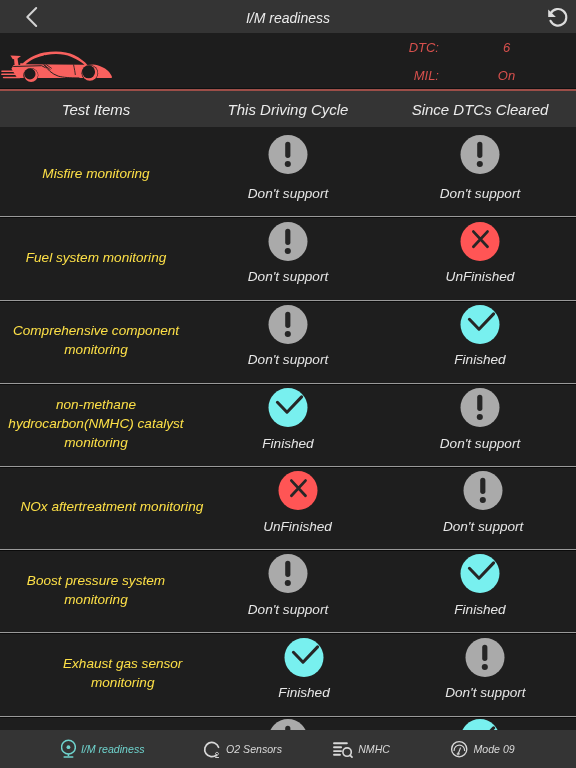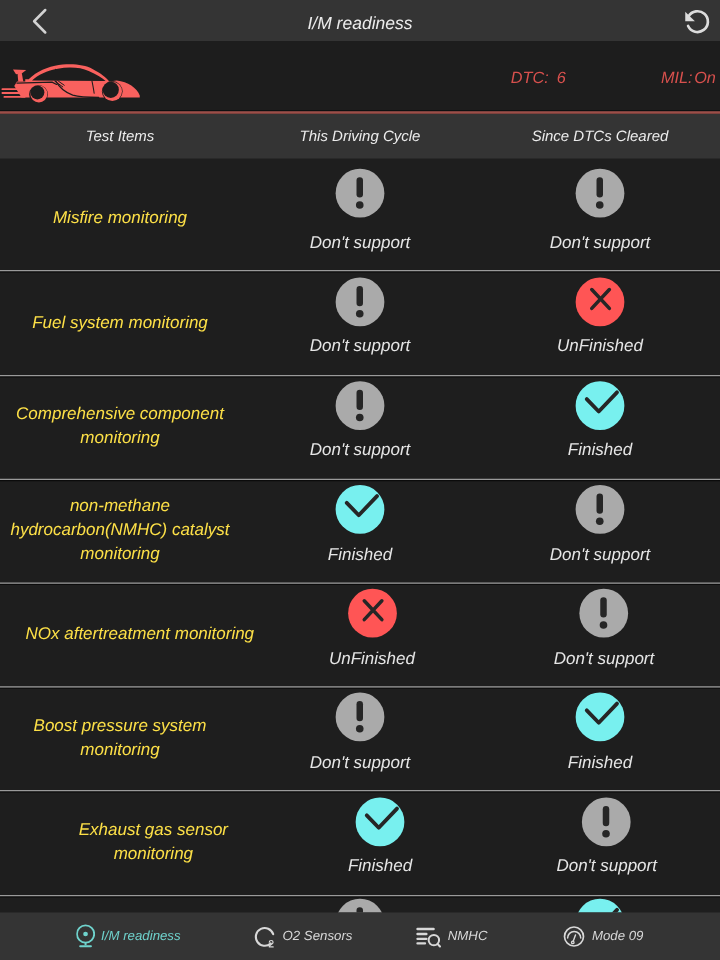--- a/index.html
+++ b/index.html
@@ -10,27 +10,27 @@
   
   .topbar { height:33px; flex:0 0 33px; background:#343434; position:relative; }
   .topbar .title { position:absolute; left:0; right:0; top:1.5px; line-height:33px; text-align:center;
     font-size:14px; color:#ececec; }
   .back-btn { position:absolute; left:17px; top:0; height:33px; width:30px; display:flex; align-items:center; justify-content:center; }
   .refresh-btn { position:absolute; right:0px; top:0; height:33px; width:36px; display:flex; align-items:center; justify-content:center; }
 
   
   .hero { position:relative; height:58px; flex:0 0 58px; background:#1d1d1d; border-bottom:2px solid #9c4e48; box-shadow:inset 0 -3px 0 -2px #0d1011; }
   .car { position:absolute; left:0px; top:17px; }
-  .status { position:absolute; right:0; top:0; height:57px; width:230px; display:flex; }
+  .status { position:absolute; right:0; top:0; height:57px; width:230px; display:flex; flex-direction:column; }
   .status-row { flex:1; display:flex; align-items:center; font-size:13px; color:#d7504d; }
   .status-row .k { width:93px; text-align:right; }
   .status-row .v { flex:1; text-align:center; padding-right:2px; }
 
   
-  .colhead { height:36px; flex:0 0 36px; background:#343434; display:flex; align-items:center; font-size:12px; color:#ececec; }
+  .colhead { height:36px; flex:0 0 36px; background:#343434; display:flex; align-items:center; font-size:15px; color:#ececec; }
   .colhead div { width:192px; text-align:center; }
 
   
   .table { flex:1; overflow:hidden; background:#1e1e1e; }
   .row { display:flex; align-items:center; border-bottom:1px solid #9a9a9a; position:relative; box-shadow:0 1px 0 0 #0b0b0b; }
   .row .name { width:192px; text-align:center; font-size:13.6px; color:#fde047; line-height:19px; padding:0 1px; position:relative; top:-1.2px; }
   .cell { width:192px; height:100%; position:relative; }
   .cell .badge { position:absolute; left:50%; transform:translateX(-50%); top:4.2px; }
   .cell .lbl { position:absolute; left:0; right:0; text-align:center; font-size:13.6px; color:#e6e6e6; top:51.8px; line-height:16px; }
   .row.first .cell .badge { top:8px; }

